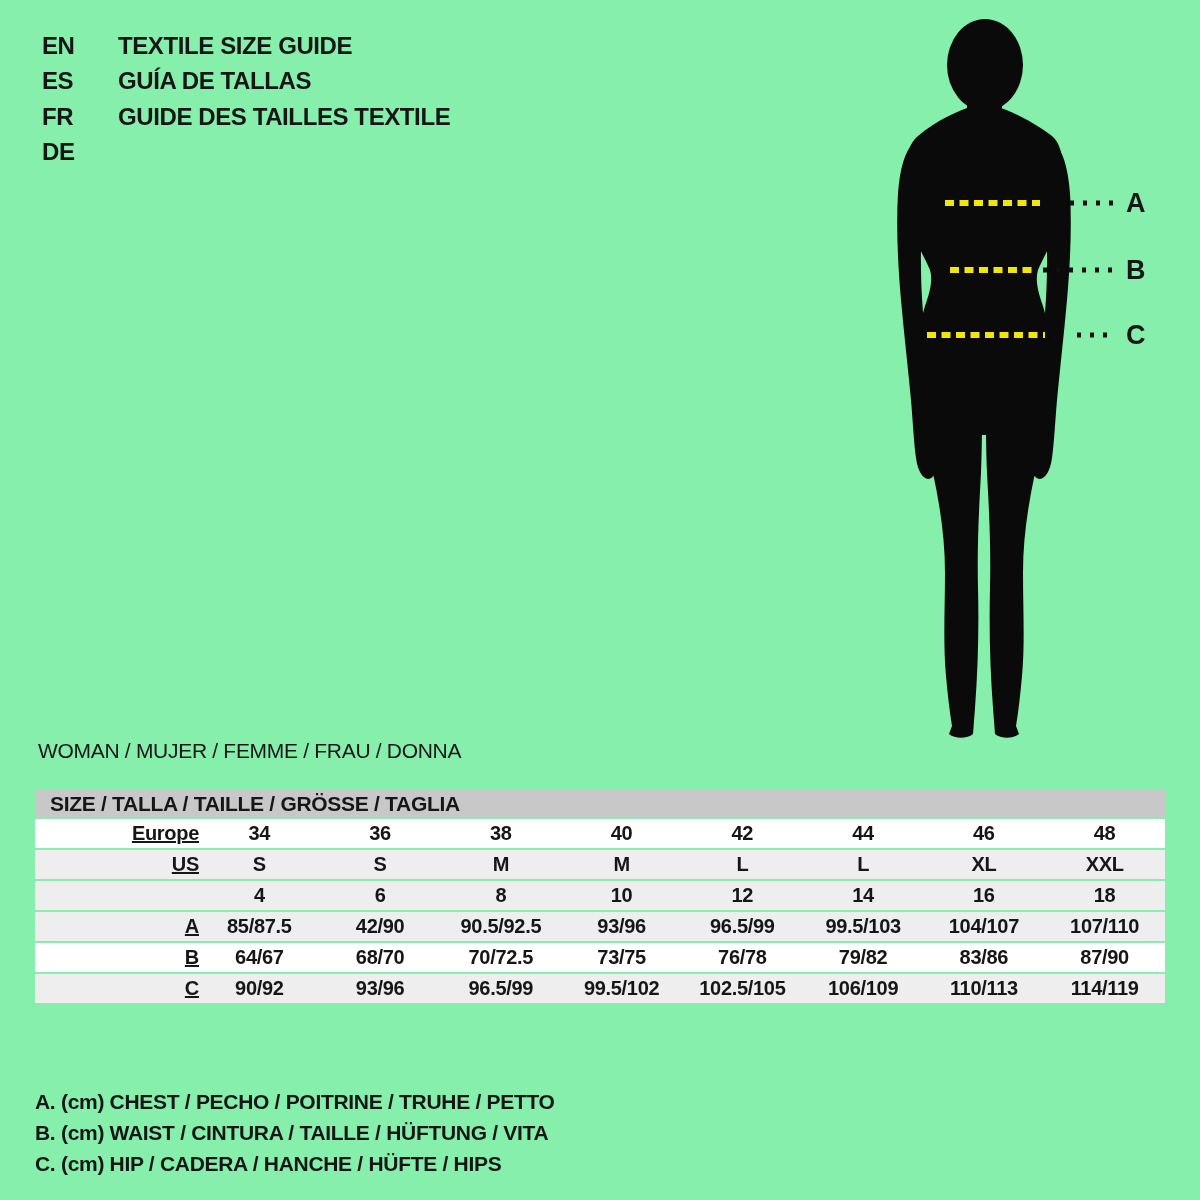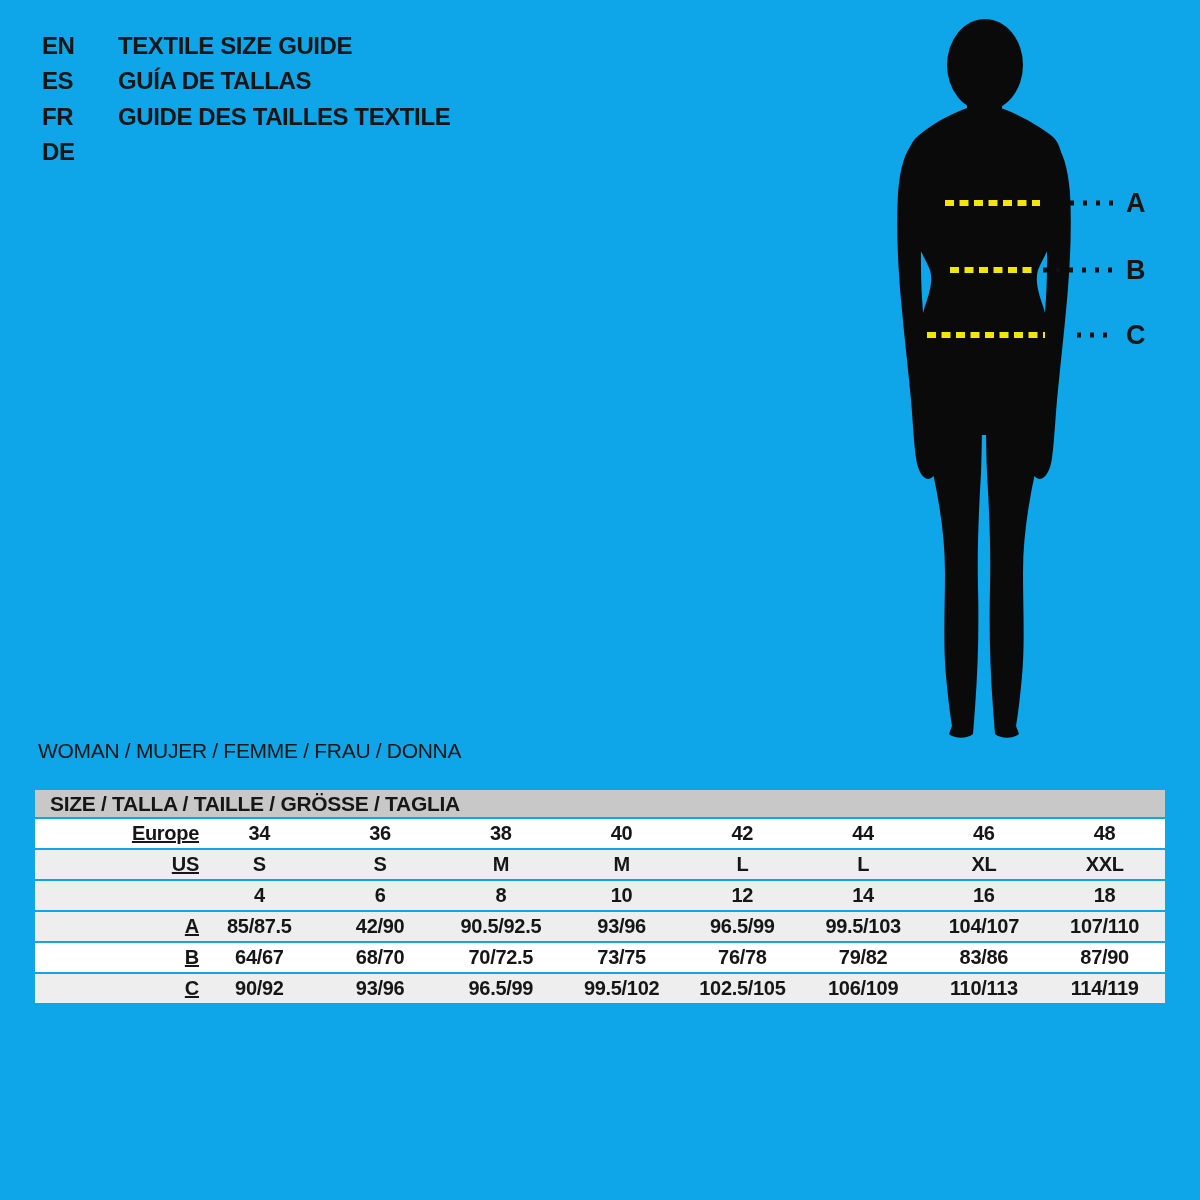--- a/index.html
+++ b/index.html
@@ -6,21 +6,21 @@
   :root{
     --header-bg:#c8c8c8;
     --shaded-bg:#eeeeee;
     --sil-color:#0a0a0a;
     --dash-color:#f0e60c;
     --dot-color:#111111;
     --ink:#161616;
   }
   html,body{margin:0;padding:0;background:#ffffff;}
   .canvas{
-    position:relative;width:1200px;height:1200px;background:#0ea5e9;
+    position:relative;width:1200px;height:1200px;background:#86efac;
     font-family:"Liberation Sans","DejaVu Sans",sans-serif;
     color:var(--ink);overflow:hidden;
   }
 
   
   .lang-block{position:absolute;left:42px;top:28px;}
   .lang-row{display:flex;height:35.5px;align-items:center;
     font-size:24px;font-weight:bold;letter-spacing:-0.4px;white-space:nowrap;}
   .lang-code{width:76px;flex:0 0 76px;}
 
@@ -253,14 +253,19 @@
           <td>99.5/102</td>
           <td>102.5/105</td>
           <td>106/109</td>
           <td>110/113</td>
           <td>114/119</td>
         </tr>
       </tbody>
     </table>
   </div>
 
+  <div class="legend">
+    <div class="legend-row">A. (cm) CHEST / PECHO / POITRINE / TRUHE / PETTO</div>
+    <div class="legend-row">B. (cm) WAIST / CINTURA / TAILLE / HÜFTUNG / VITA</div>
+    <div class="legend-row">C. (cm) HIP / CADERA / HANCHE / HÜFTE / HIPS</div>
+  </div>
 
 </div>
 
 </body></html>

